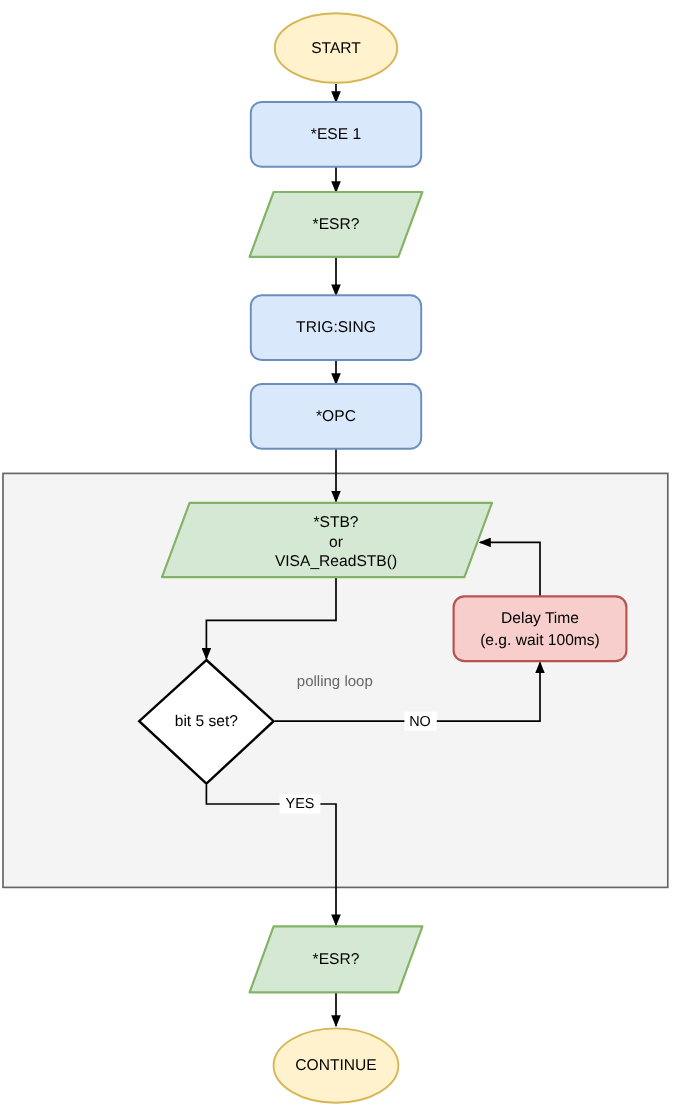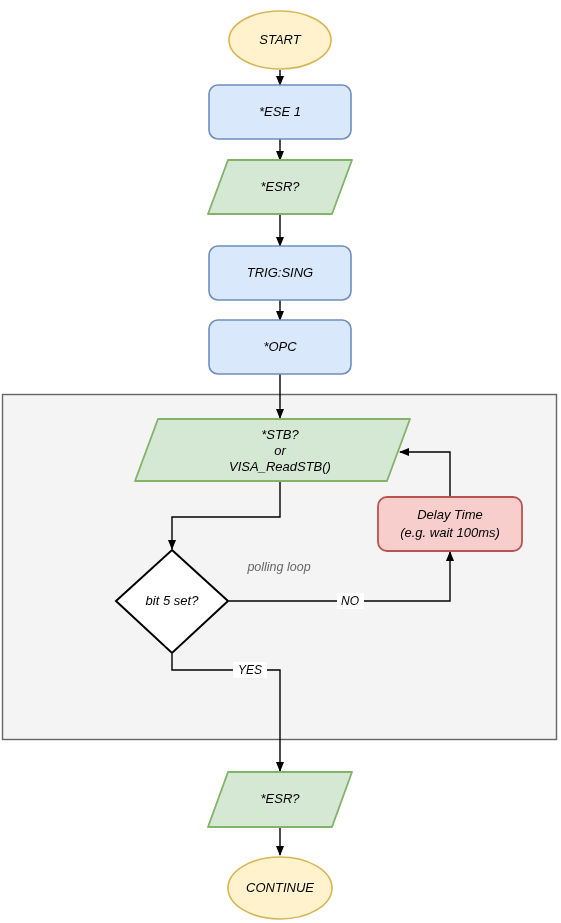--- a/index.html
+++ b/index.html
@@ -13,21 +13,20 @@
     position: relative;
     overflow: hidden;
     font-family: "Liberation Sans", sans-serif;
   }
   #flow-root {
     position: absolute;
     left: 0;
     top: 0;
     width: 561px;
     height: 923px;
-    font-style: italic;
   }
   svg#flow-canvas {
     position: absolute;
     left: 0;
     top: 0;
     width: 561px;
     height: 923px;
     display: block;
   }
   .node-label {

